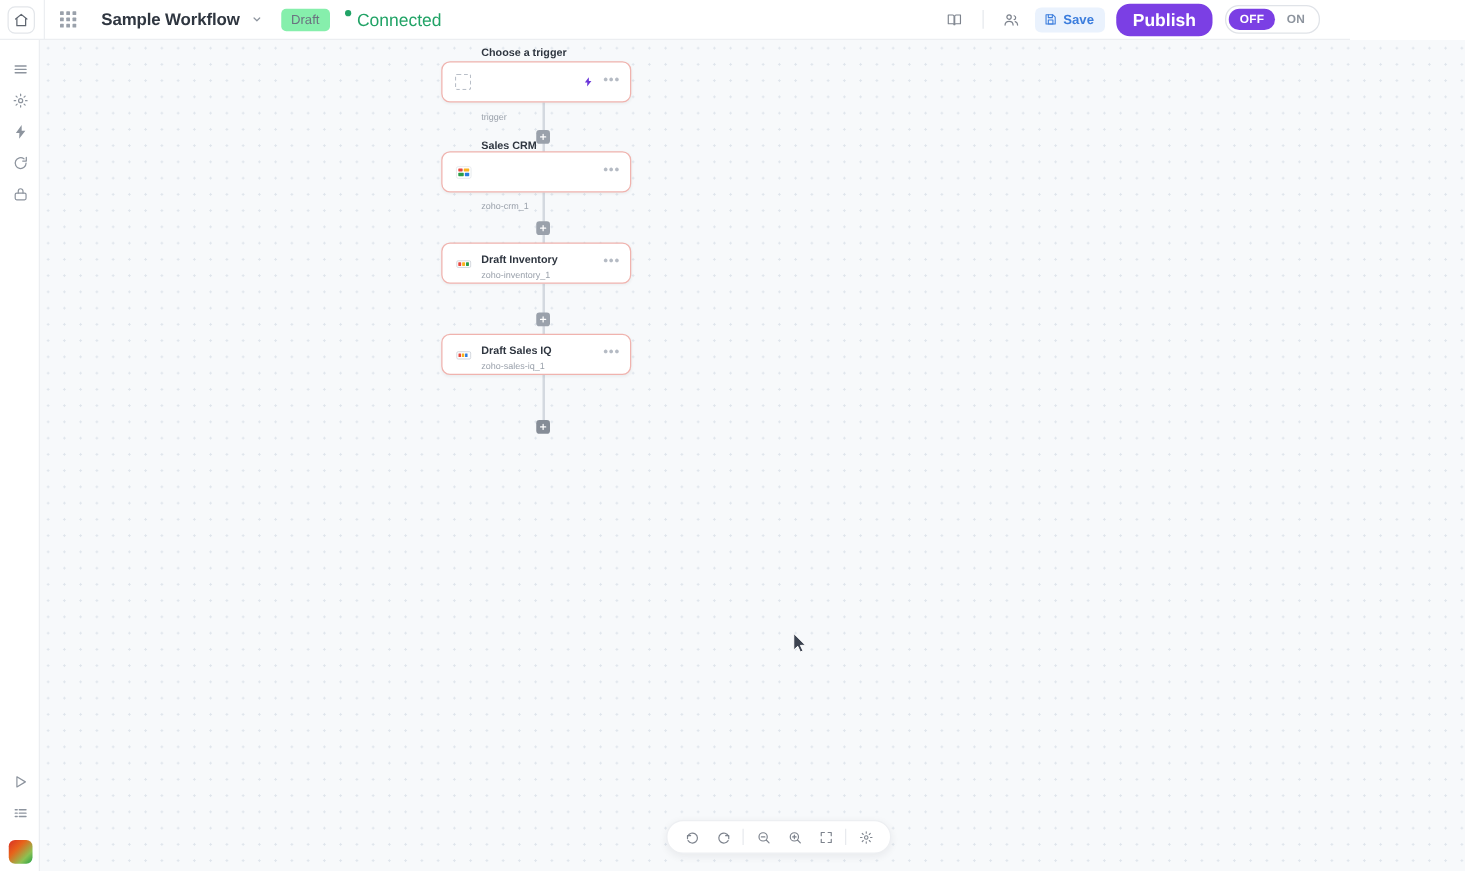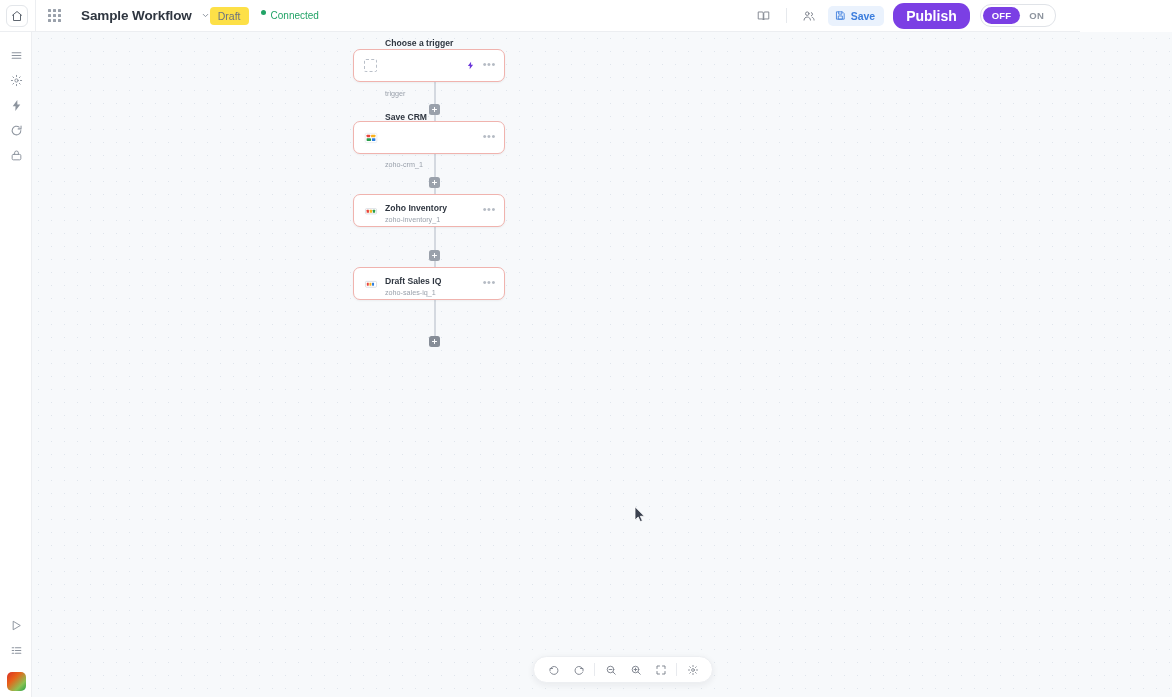--- a/index.html
+++ b/index.html
@@ -46,27 +46,28 @@
     margin-left: 16px;
     font-size: 13.5px; font-weight: bold; color: #2f3640;
     letter-spacing: -0.1px;
     cursor: pointer;
   }
   .hdr-caret {
     margin-left: 9px; color: #8d949e; font-size: 9px; cursor: pointer;
     display: inline-flex; align-items: center;
   }
   .hdr-draft {
-    background: #fde047; color: #6b7280;
+    margin-left: 15px;
+    background: #86efac; color: #6b7280;
     font-size: 10.5px; padding: 3px 8px; border-radius: 4px;
     cursor: pointer;
   }
   .hdr-connected {
     margin-left: 12px; display: flex; align-items: flex-start; gap: 5px;
-    font-size: 10px; color: #21a366; cursor: default;
+    font-size: 14px; color: #21a366; cursor: default;
   }
   .dot-green { width: 5px; height: 5px; border-radius: 50%; background: #21a366; display:block; }
 
   .hdr-right {
     margin-left: auto; display: flex; align-items: center; gap: 0px;
     padding-right: 24px;
   }
   .hdr-ic { width: 26px; height: 26px; display: flex; align-items: center; justify-content: center; cursor: pointer; }
   .hdr-divider { width: 1px; height: 15px; background: #e6e9ed; margin: 0 9px; }
 
@@ -356,37 +357,37 @@
     <span class="node-ic">
       <svg width="14" height="14" viewBox="0 0 24 24">
         <rect x="2" y="4" width="20" height="16" rx="2.5" fill="#ffffff" stroke="#dfe3e8" stroke-width="1"></rect>
         <rect x="4.5" y="6.5" width="6" height="4" rx="0.8" fill="#e8453c"></rect>
         <rect x="12" y="6.5" width="7.5" height="4" rx="0.8" fill="#f9b21d"></rect>
         <rect x="4.5" y="12.5" width="7.5" height="4.5" rx="0.8" fill="#2a9d4a"></rect>
         <rect x="13.5" y="12.5" width="6" height="4.5" rx="0.8" fill="#2b7de0"></rect>
       </svg>
     </span>
     <span class="node-txt">
-      <span class="node-title">Save CRM</span>
+      <span class="node-title">Sales CRM</span>
       <span class="node-sub" style="display:block;margin-top:36px;">zoho-crm_1</span>
     </span>
     <span class="node-dots">•••</span>
   </div>
 
   <div class="node" style="left:321px; top:162px;">
     <span class="node-ic">
       <svg width="14" height="14" viewBox="0 0 24 24">
         <rect x="2.5" y="8" width="19" height="9" rx="1.6" fill="#ffffff" stroke="#c9ced6" stroke-width="1.1"></rect>
         <rect x="4.5" y="10" width="4" height="5" rx="0.6" fill="#e8453c"></rect>
         <rect x="9.8" y="10" width="4" height="5" rx="0.6" fill="#f9b21d"></rect>
         <rect x="15.1" y="10" width="4" height="5" rx="0.6" fill="#2a9d4a"></rect>
       </svg>
     </span>
     <span class="node-txt">
-      <span class="node-title">Zoho Inventory</span>
+      <span class="node-title">Draft Inventory</span>
       <span class="node-sub" style="display:block;">zoho-inventory_1</span>
     </span>
     <span class="node-dots">•••</span>
   </div>
 
   <div class="node" style="left:321px; top:235px;">
     <span class="node-ic">
       <svg width="14" height="14" viewBox="0 0 24 24">
         <rect x="2.5" y="7.5" width="19" height="10" rx="1.8" fill="#ffffff" stroke="#c9ced6" stroke-width="1.1"></rect>
         <rect x="4.8" y="9.8" width="3.4" height="5" rx="0.5" fill="#e8453c"></rect>

